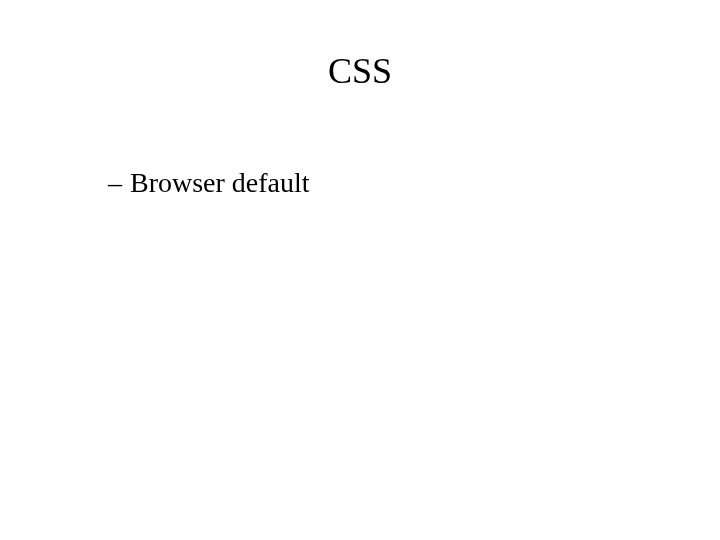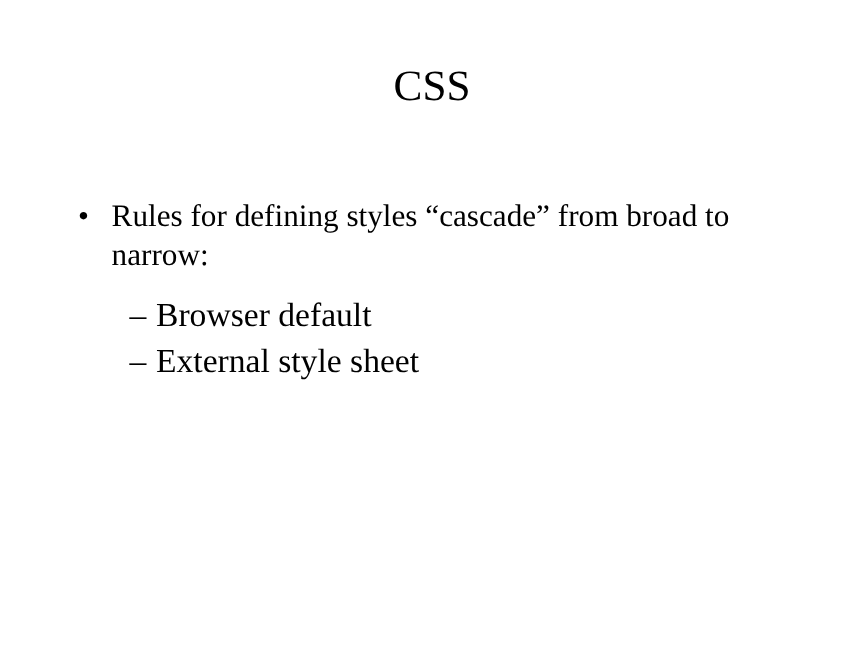--- a/index.html
+++ b/index.html
@@ -56,19 +56,17 @@
       left: 0;
       top: 0;
     }
   </style>
 </head>
 <body>
 
 <h1 class="title">CSS</h1>
 
 <ul class="bullet-list">
-  <li class="bullet-item">Rules for defining styles “cascade” from broad to narrow:</li>
 </ul>
 
 <ul class="sub-list">
   <li class="sub-item">Browser default</li>
-  <li class="sub-item">External style sheet</li>
 </ul>
 
 </body></html>

